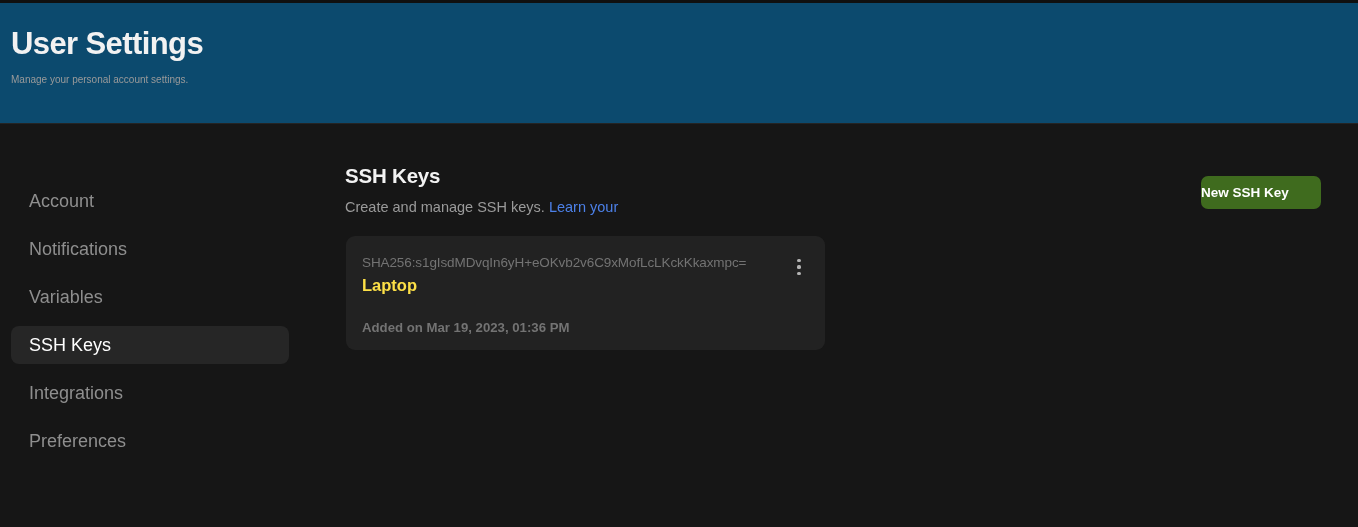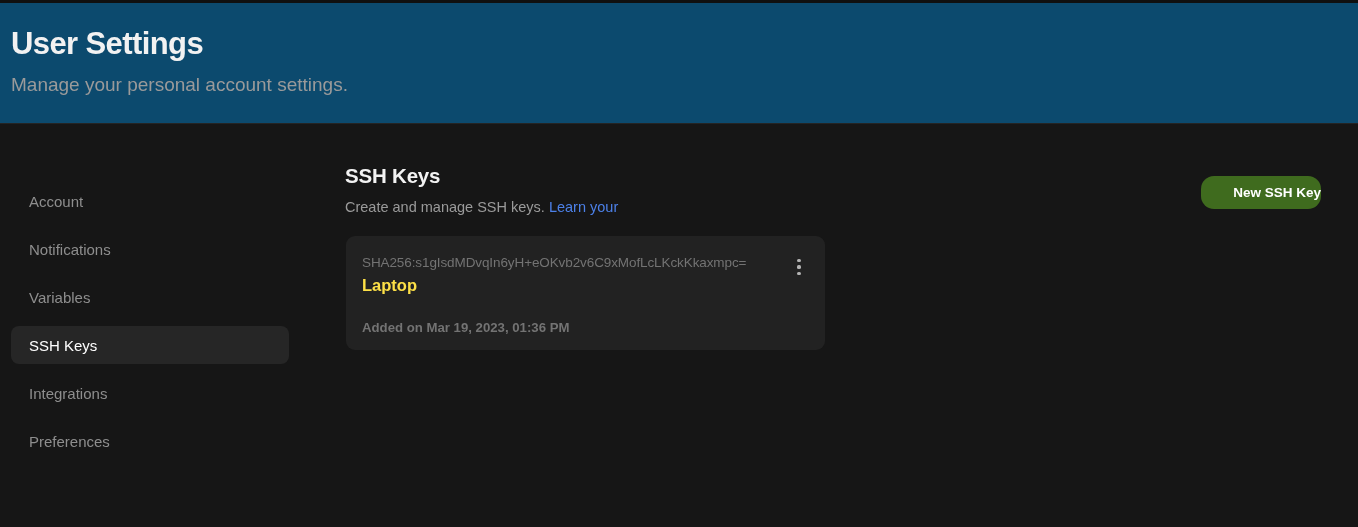--- a/index.html
+++ b/index.html
@@ -47,21 +47,21 @@
     font-weight: bold;
     color: #f2f2f2;
     letter-spacing: -0.6px;
     line-height: 1;
   }
 
   .page-subtitle {
     position: absolute;
     left: 11px;
     top: 71px;
-    font-size: 19px;
+    font-size: 10px;
     color: #9a9a9a;
     line-height: 1.2;
   }
 
   
   .sidebar {
     position: absolute;
     top: 124px;
     left: 0;
     width: 300px;
@@ -70,21 +70,21 @@
   }
 
   .nav-item {
     position: relative;
     display: flex;
     align-items: center;
     height: 38px;
     margin: 0 11px 10px 11px;
     padding: 0 18px;
     border-radius: 8px;
-    font-size: 15px;
+    font-size: 18px;
     color: #8e8e8e;
     cursor: pointer;
     white-space: nowrap;
   }
 
   .nav-item.active {
     background: #262626;
     color: #ffffff;
   }
 
@@ -126,27 +126,27 @@
 
   .new-key-btn {
     position: absolute;
     top: 52px;
     left: 901px;
     width: 120px;
     height: 33px;
     background: #3f6b1e;
     color: #ffffff;
     border: none;
-    border-radius: 13px;
+    border-radius: 7px;
     font-family: "Liberation Sans", sans-serif;
     font-size: 13.5px;
     font-weight: bold;
     cursor: pointer;
     line-height: 33px;
-    text-align: right;
+    text-align: left;
     padding: 0;
   }
 
   
   .key-card {
     position: absolute;
     left: 46px;
     top: 112px;
     width: 479px;
     height: 114px;

